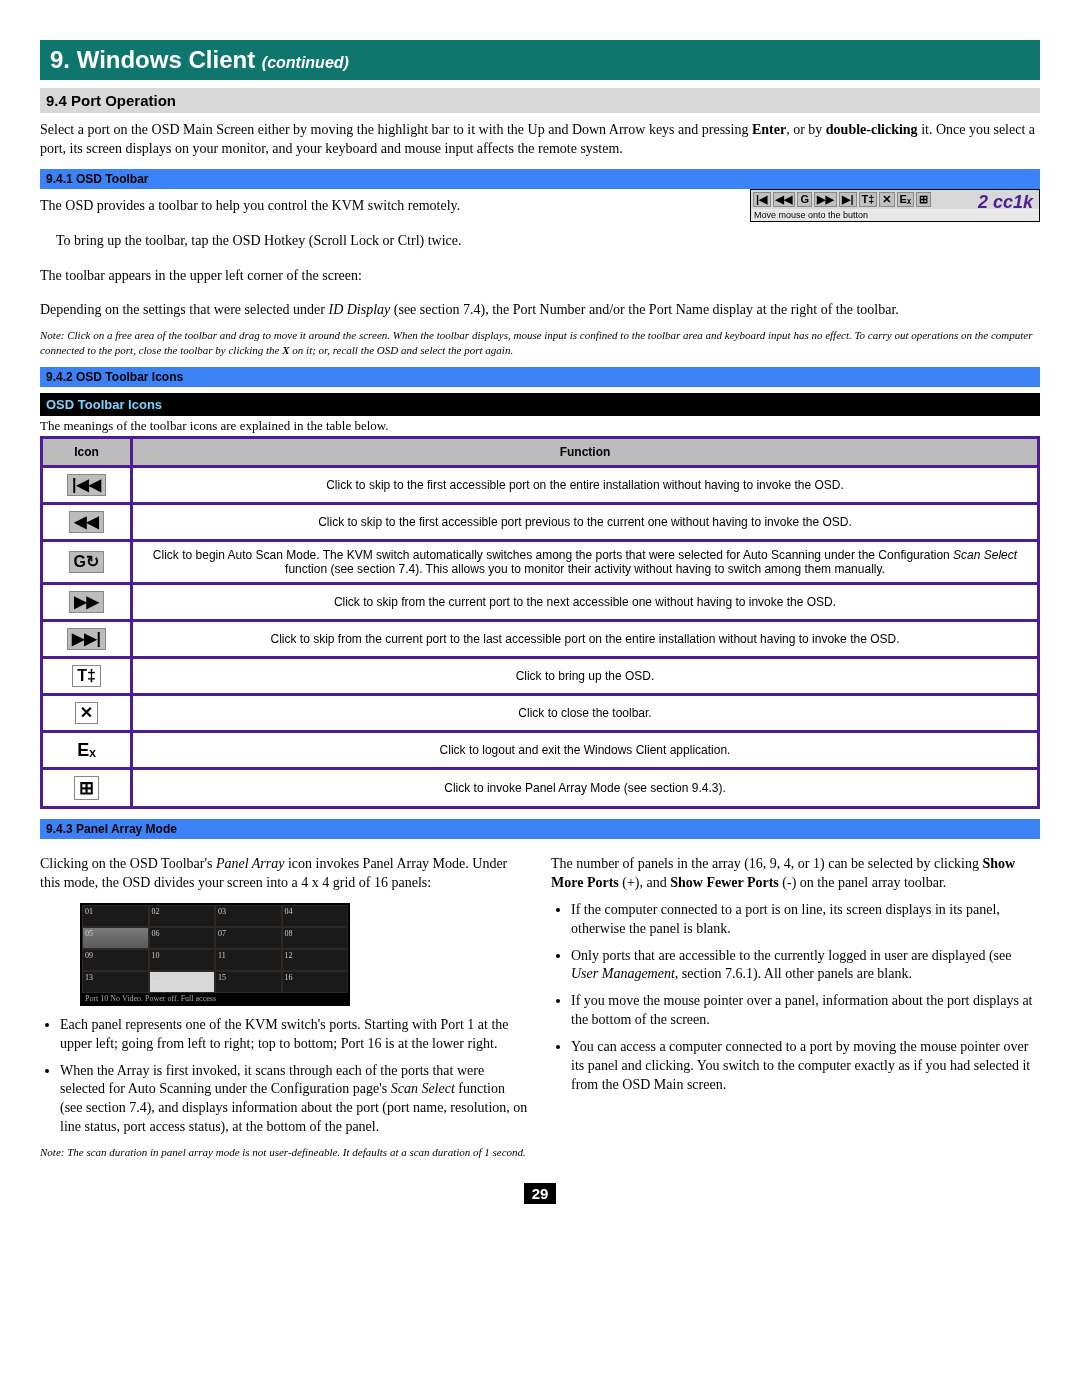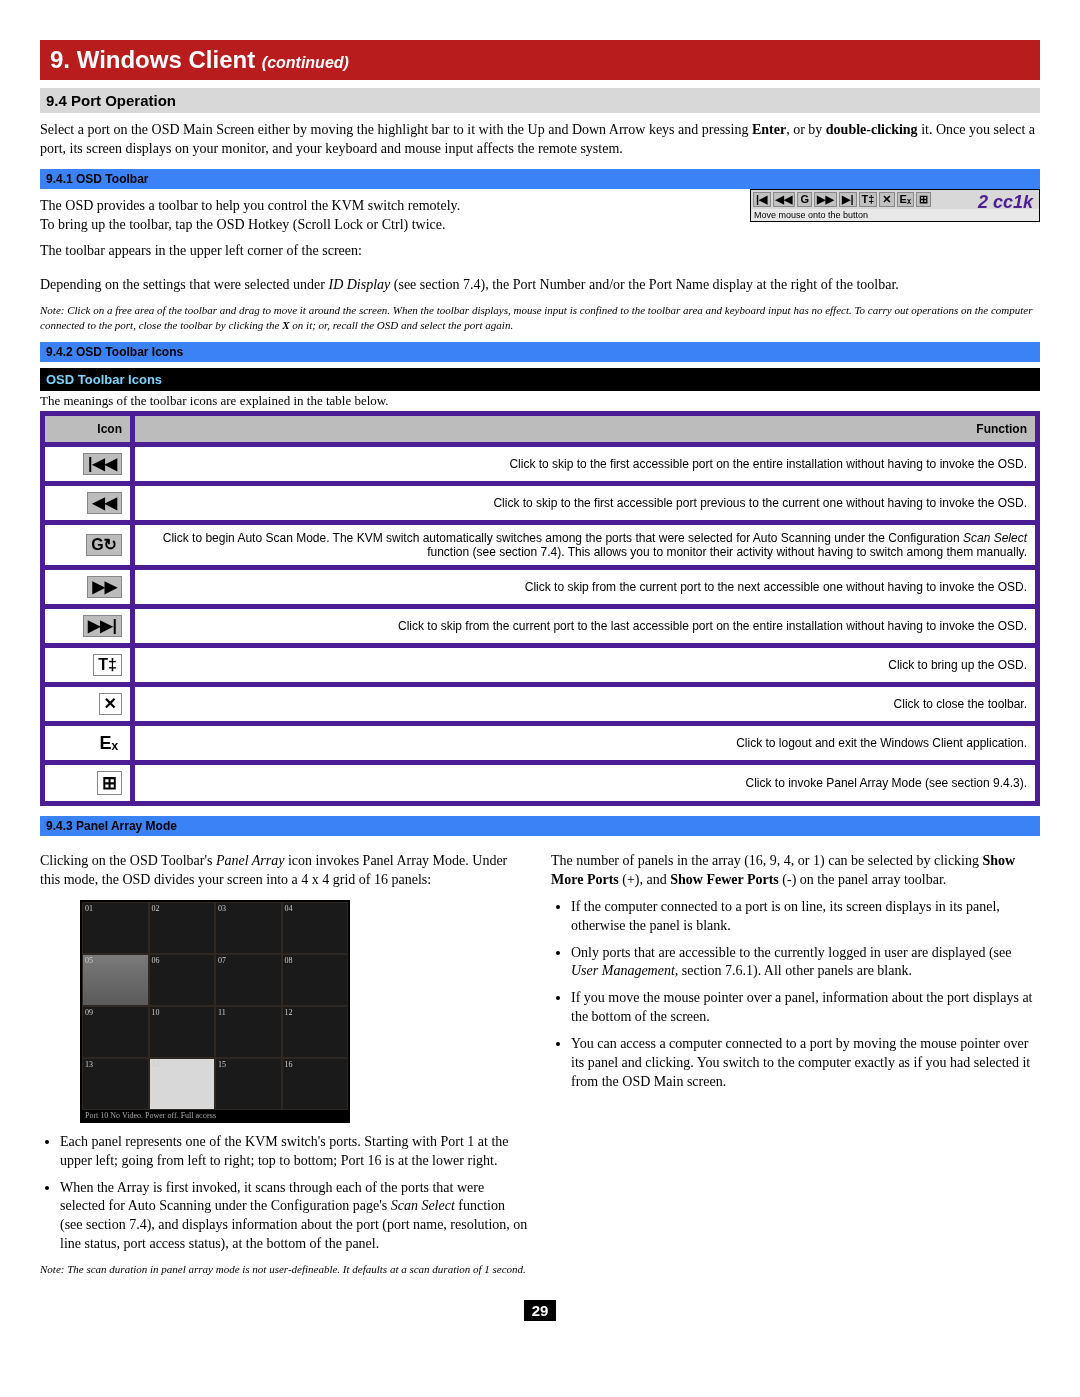--- a/index.html
+++ b/index.html
@@ -6,21 +6,21 @@
   body {
     font-family: "Times New Roman", Times, serif;
     font-size: 14px;
     margin: 0;
     padding: 40px 40px 20px 40px;
     width: 1080px;
     color: #000;
     background: #fff;
   }
   .title-bar {
-    background: #b91c1c;
+    background: #0f766e;
     color: #fff;
     padding: 6px 10px;
     font-family: Arial, Helvetica, sans-serif;
     font-size: 24px;
     font-weight: bold;
   }
   .title-bar .cont {
     font-style: italic;
     font-size: 16px;
     font-weight: bold;
@@ -54,25 +54,25 @@
     font-family: Arial, Helvetica, sans-serif;
     font-weight: bold;
     font-size: 13px;
     padding: 4px 6px;
   }
   table.icons {
     border-collapse: collapse;
     width: 100%;
   }
   table.icons th, table.icons td {
-    border: 5px solid #4c1d95;
+    border: 3px solid #4c1d95;
     padding: 6px 8px;
     font-family: Arial, Helvetica, sans-serif;
     font-size: 12px;
-    text-align: right;
+    text-align: center;
     vertical-align: middle;
   }
   table.icons th {
     background: #bcbcbc;
     font-weight: bold;
   }
   .icon-cell {
     width: 90px;
     text-align: center;
     background: #fff;
@@ -122,21 +122,21 @@
   ul.bullets li { margin-bottom: 8px; line-height:1.35;}
   .panel-grid {
     width: 270px;
     margin: 10px auto 10px 40px;
     background: #000;
     padding: 2px;
   }
   .panel-grid .row { display:flex; }
   .panel-grid .cell {
     flex:1;
-    height: 52px;
+    height: 22px;
     border: 1px solid #302820;
     background: #1a1a1a;
     color:#ccc;
     font-size:8px;
     position:relative;
     padding:1px 2px;
   }
   .panel-grid .cell.img { background: linear-gradient(#7a7a7a,#5a5a5a);}
   .panel-grid .cell.win { background: #d8d8d8;}
   .panel-grid .status { background:#000; color:#aaa; font-size:8px; padding:1px 3px;}
@@ -163,21 +163,21 @@
 <div class="section-head">9.4 Port Operation</div>
 <p class="para">
   <span>Select a port on the OSD Main Screen either by moving the highlight bar to it with the Up and Down Arrow keys and pressing </span><b>Enter</b><span>, or by </span><b>double-clicking</b><span> it. Once you select a port, its screen displays on your monitor, and your keyboard and mouse input affects the remote system.</span>
 </p>
 
 <div class="subhead">9.4.1 OSD Toolbar</div>
 
 <div class="toolbar-row">
   <div class="toolbar-text">
     <p class="para" style="margin-bottom:0">The OSD provides a toolbar to help you control the KVM switch remotely.</p>
-    <p class="para" style="margin:0">To bring up the toolbar, tap the OSD Hotkey (Scroll Lock or Ctrl) twice.</p>
+    <p class="para" style="margin:16px">To bring up the toolbar, tap the OSD Hotkey (Scroll Lock or Ctrl) twice.</p>
     <p class="para" style="margin-top:7px">The toolbar appears in the upper left corner of the screen:</p>
   </div>
   <div class="toolbar-img">
     <div class="iconstrip">
       <span>|◀</span>
       <span>◀◀</span>
       <span>G</span>
       <span>▶▶</span>
       <span>▶|</span>
       <span>T‡</span>

